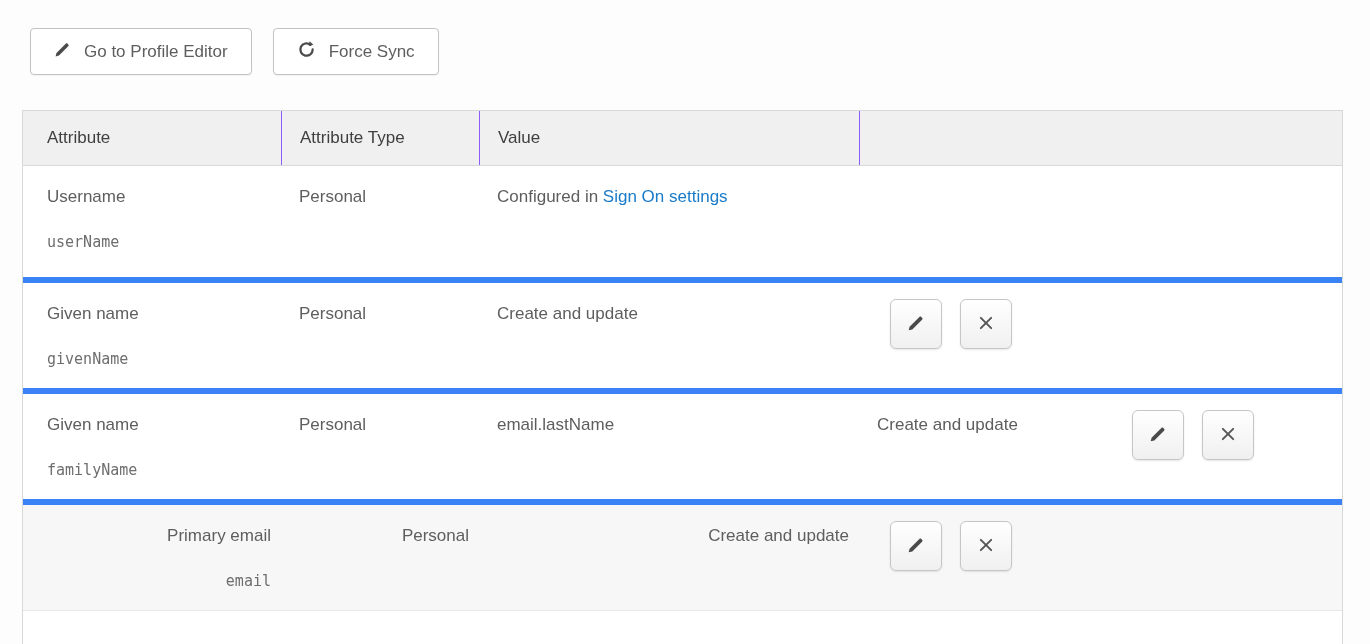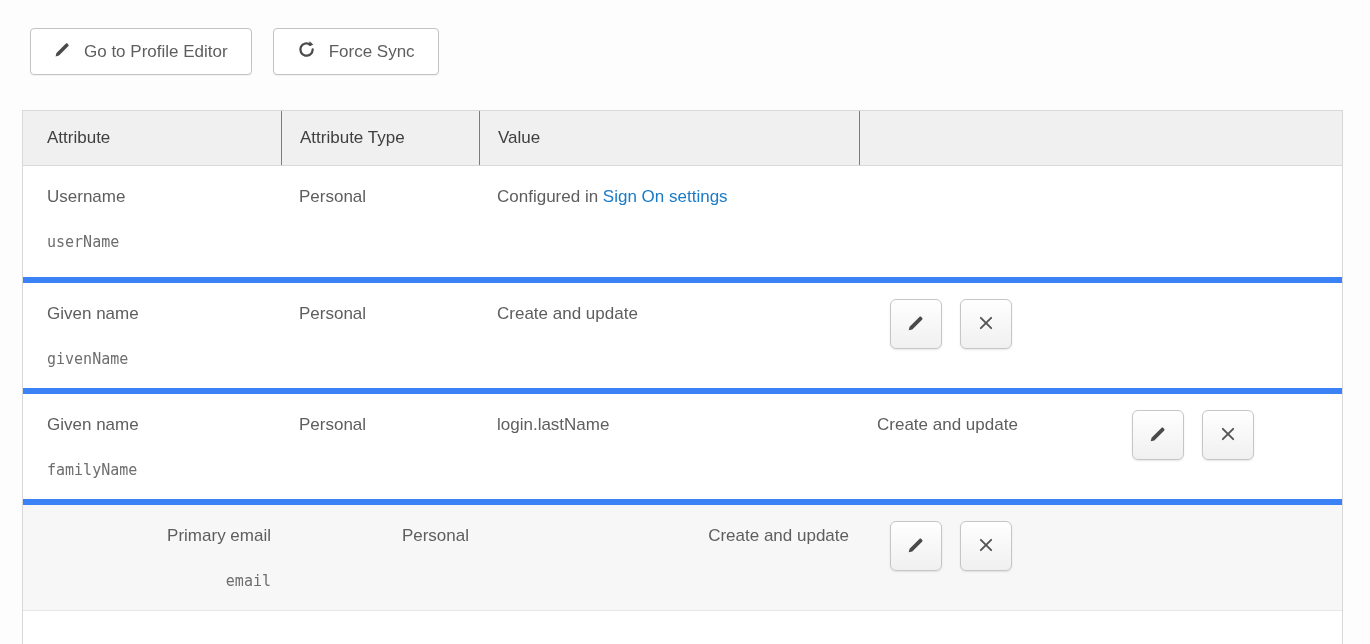--- a/index.html
+++ b/index.html
@@ -190,21 +190,21 @@
   </div>
         <div class="grid-row tr">
     <div class="td td-attribute">
       <span>Given name</span>
       <span class="attr-name">familyName</span>
     </div>
     <div class="td">
       <span>Personal</span>
     </div>
     <div class="td">
-      <span>login.lastName</span>
+      <span>email.lastName</span>
     </div>
     <div class="td">
       <span>Create and update</span>
     </div>
     <div class="td td-actions">
       <button class="icon-btn">
         <span>
           <svg width="18" height="18" viewBox="0 0 16 16">
             <path d="M1.5 14.5 L2.3 11.3 L11 2.6 C11.5 2.1 12.2 2.1 12.7 2.6 L13.4 3.3 C13.9 3.8 13.9 4.5 13.4 5 L4.7 13.7 Z" fill="#4a4a4a"></path>
           </svg>

